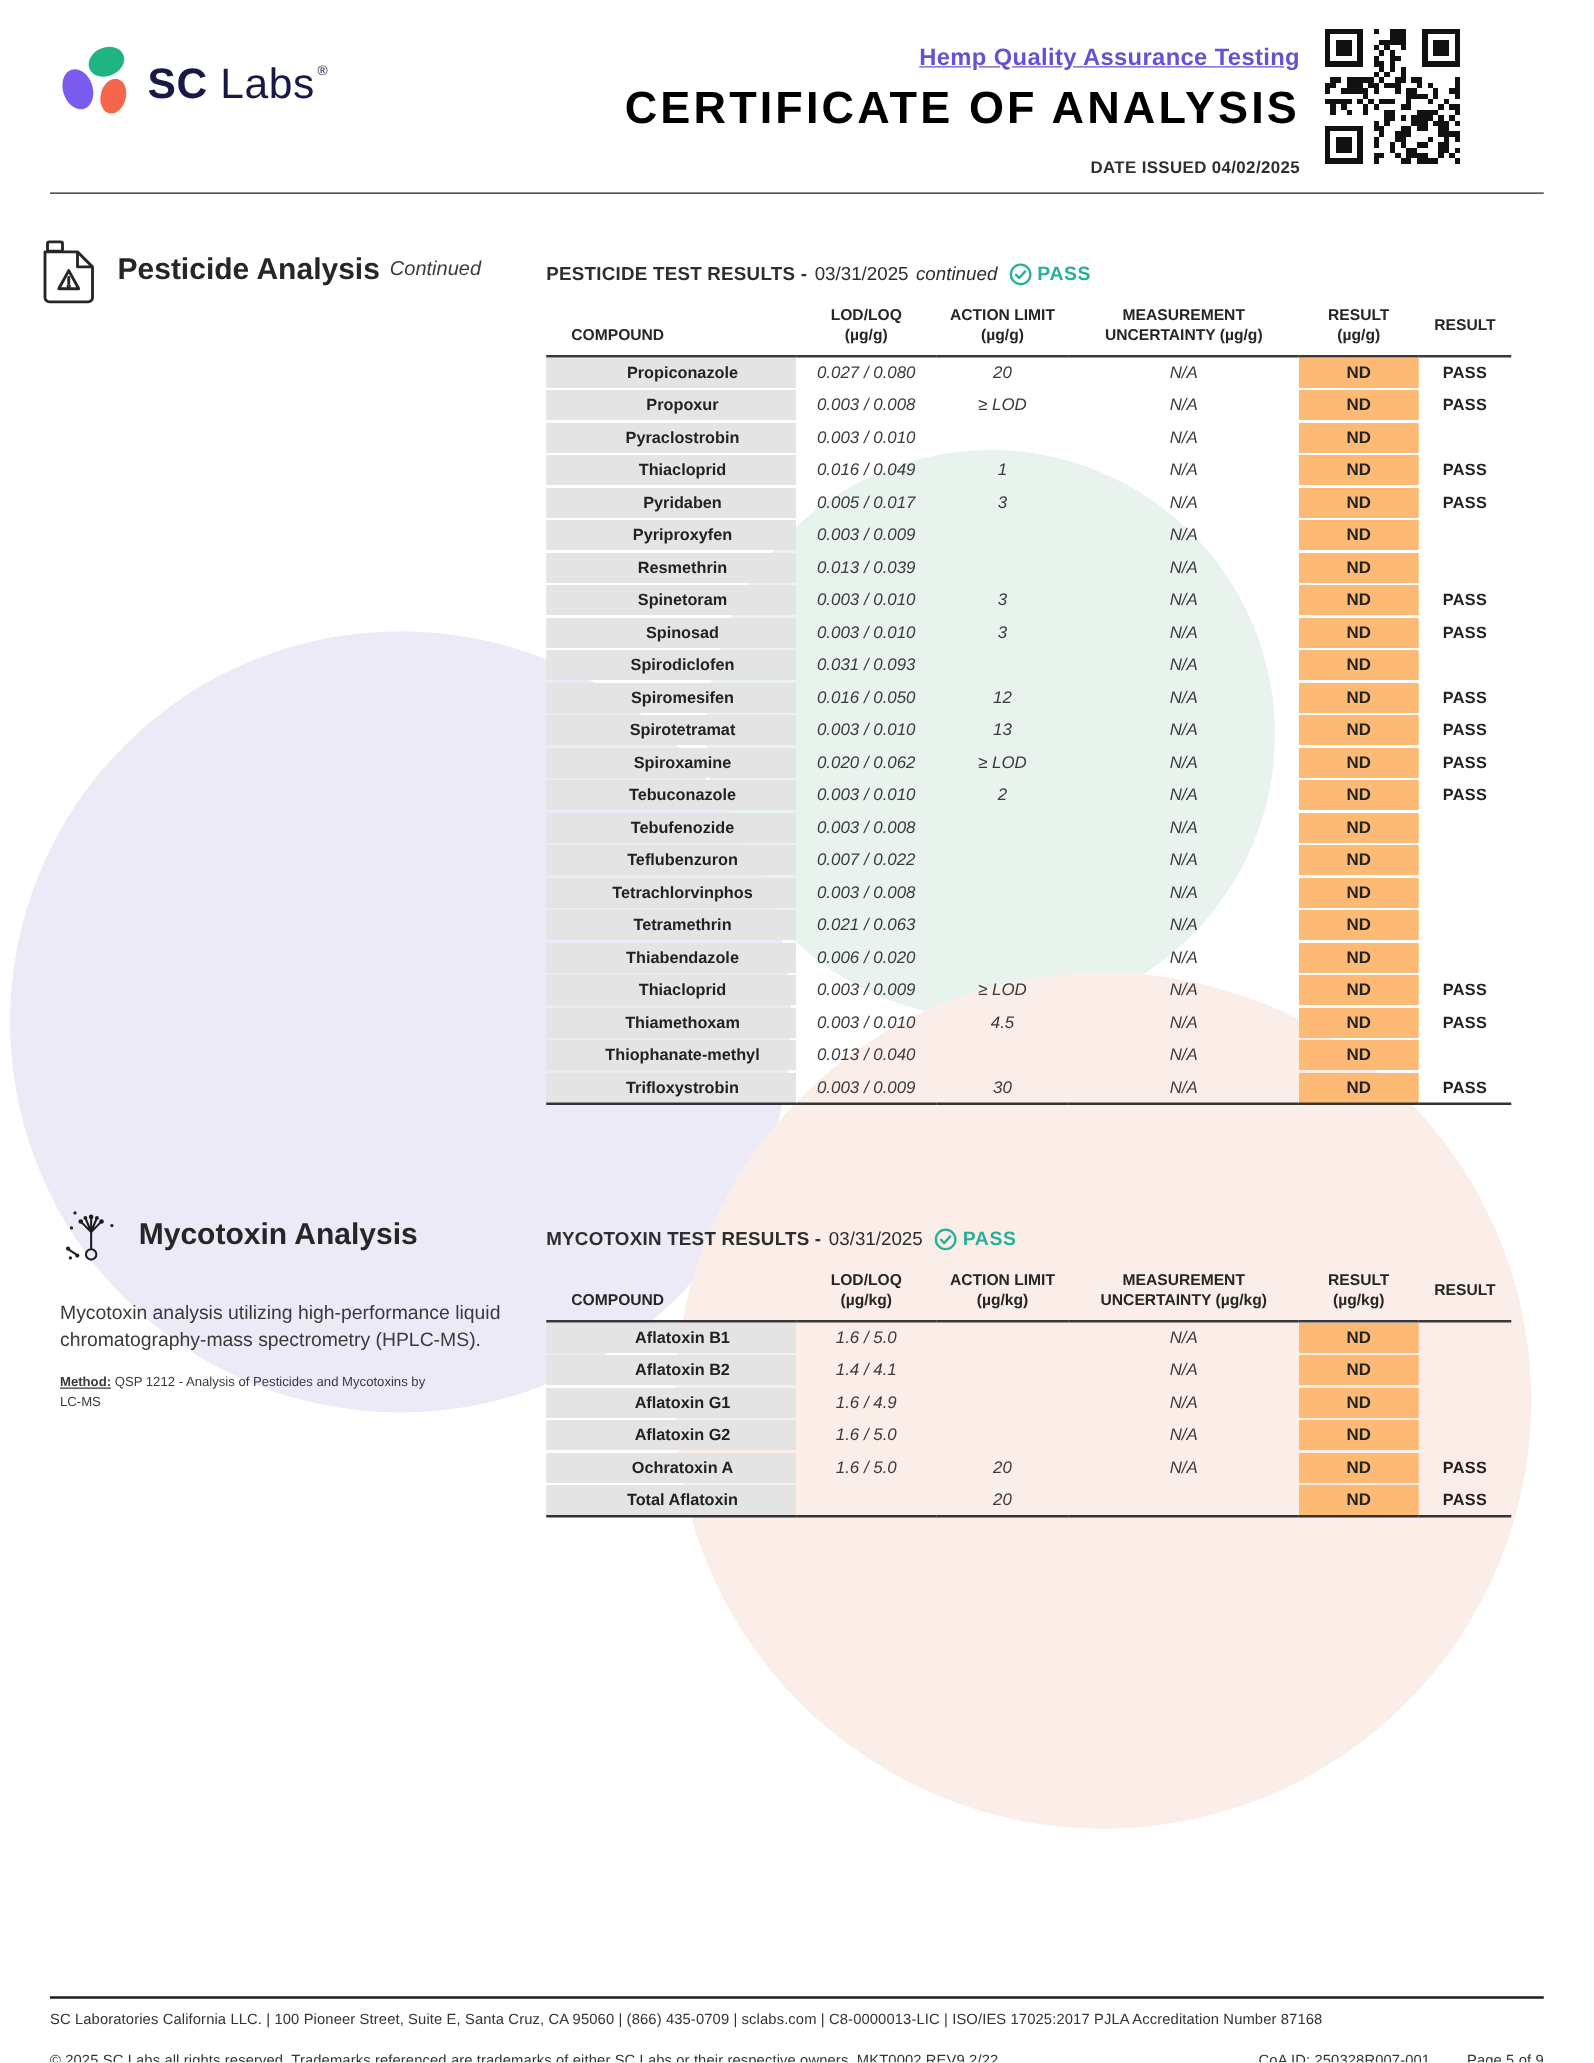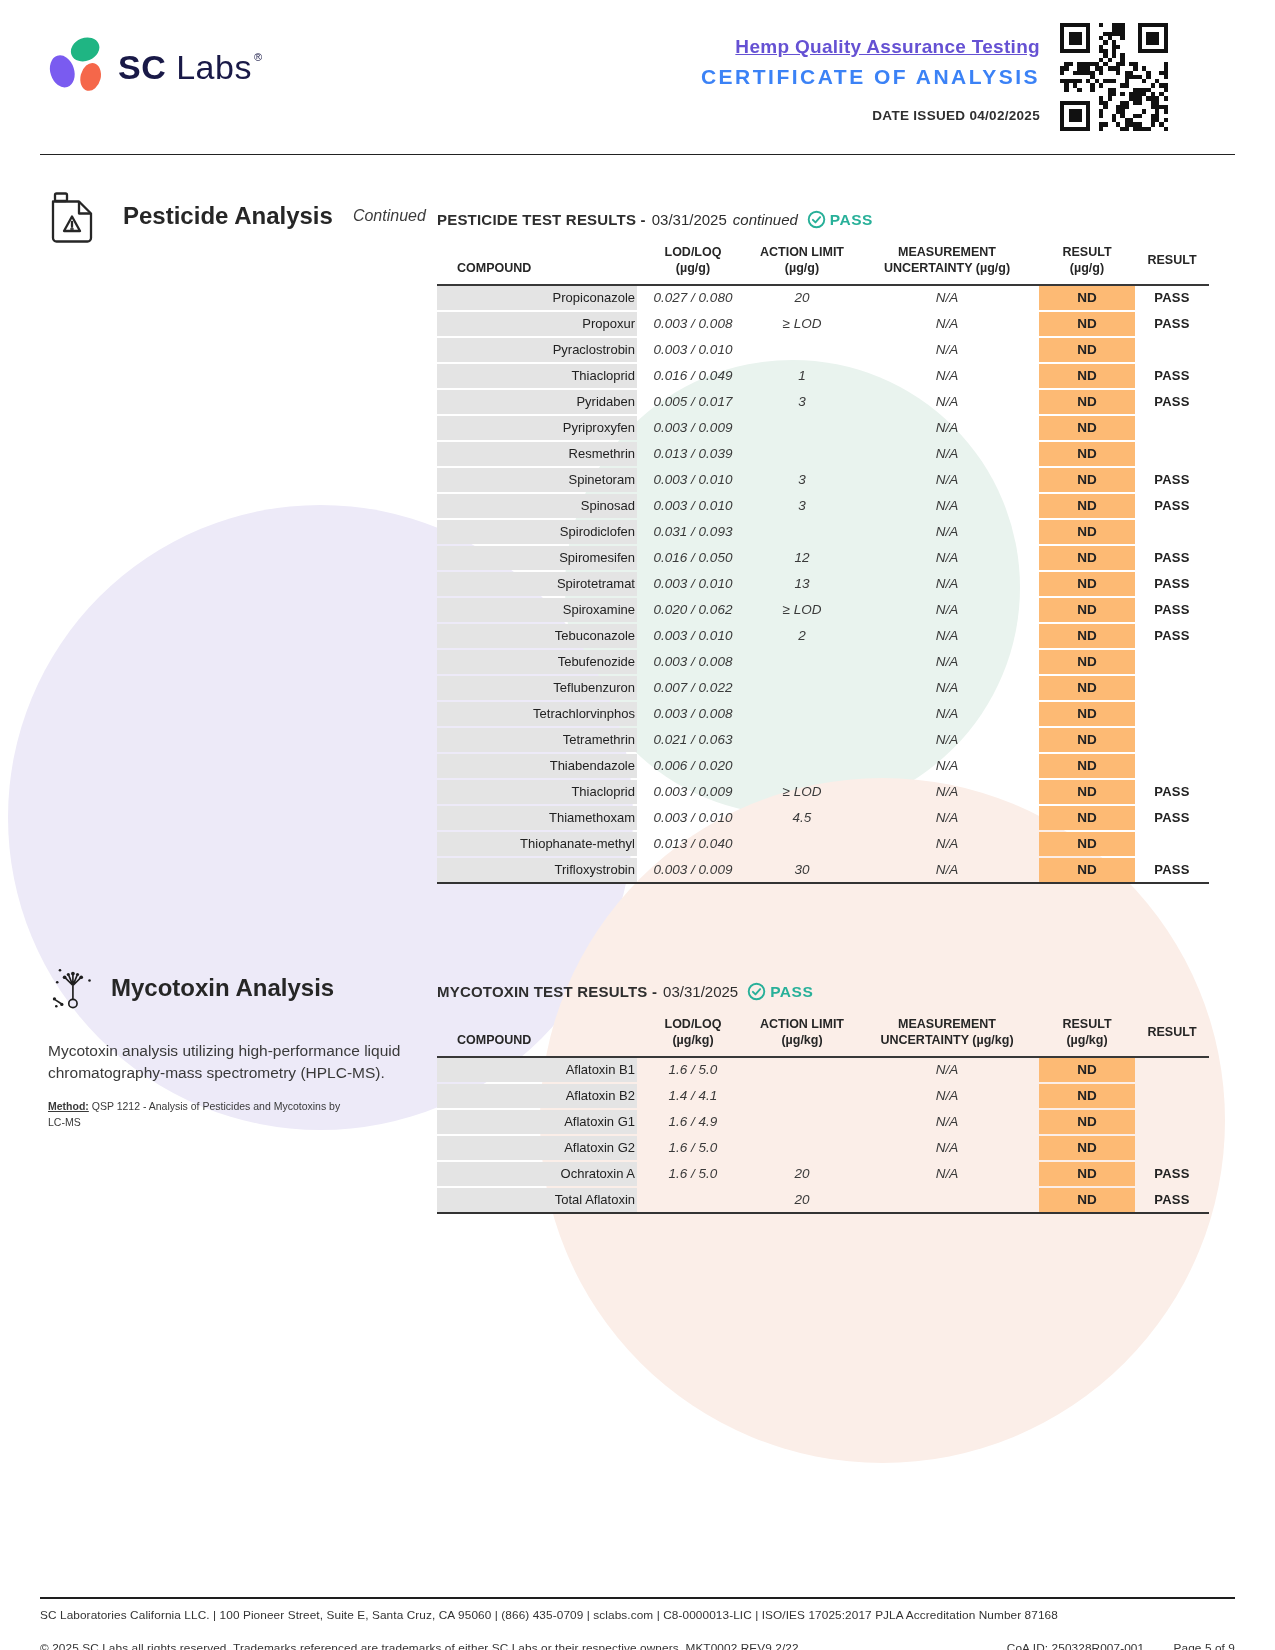--- a/index.html
+++ b/index.html
@@ -16,31 +16,31 @@
 
   
   .logo { position:absolute; left:44px; top:34px; display:flex; align-items:center; z-index:1; }
   .logo svg { width:64px; height:62px; }
   .logo-text { font-size:34px; color:#191947; margin-left:10px; letter-spacing:.5px; }
   .logo-text .sc { font-weight:bold; }
   .logo-text .reg { font-size:11px; vertical-align:18px; margin-left:2px; }
 
   .header-right { position:absolute; right:235px; top:36px; text-align:right; z-index:1; }
   .h-program { color:#6551d3; font-size:19px; font-weight:bold; letter-spacing:.3px;text-decoration:underline; }
-  .h-cert { color:#3b82f6; font-size:21px; font-weight:bold; letter-spacing:2.5px; margin-top:7px; }
+  .h-cert { color:#000000; font-size:36px; font-weight:bold; letter-spacing:2.5px; margin-top:7px; }
   .h-date { color:#2f2f2f; font-size:13.5px; font-weight:bold; margin-top:19px; letter-spacing:.3px; }
 
   .qr { position:absolute; right:107px; top:22px; width:108px; height:110px; z-index:1; }
   .qr svg { width:100%; height:100%; shape-rendering:crispEdges; }
 
   .top-rule { position:absolute; left:40px; right:40px; top:154px; border-top:1.6px solid #222; z-index:1; }
 
   
   .section-head { display:flex; align-items:center; z-index:1; }
-  .pesticide-head { position:absolute; left:48px; top:190px;gap:12px; }
+  .pesticide-head { position:absolute; left:31px; top:190px; }
   .section-icon { width:48px; height:52px; margin-right:15px; flex:0 0 auto; }
   .section-title { font-size:24px; font-weight:bold; color:#262626; white-space:nowrap; }
   .section-title-suffix { font-size:16px; font-style:italic; color:#3c3c3c; margin-left:8px; }
 
   .myco-left { position:absolute; left:48px; top:962px; width:356px; z-index:1; }
   .myco-desc { margin-top:26px; font-size:15.5px; line-height:1.42; color:#3a3a3a; }
   .myco-method { margin-top:15px; font-size:10.5px; color:#3a3a3a; line-height:1.5; width:300px; }
   .myco-method b { font-weight:bold;text-decoration:underline; }
 
   
@@ -65,21 +65,21 @@
   .results-table thead th:nth-child(3) { width:102px; }
   .results-table thead th:nth-child(4) { width:180px; }
   .results-table thead th:nth-child(5) { width:92px; }
   .results-table thead th:nth-child(6) { width:70px; padding-bottom:15px; }
   .results-table tbody td {
     height:24px; border-bottom:1.5px solid #505050; border-top:2px solid transparent;
     background-clip:padding-box; font-size:13.5px; text-align:center; padding:0 2px;
     overflow:hidden; white-space:nowrap;
   }
   .results-table tbody tr:last-child td { border-bottom-width:2.2px; border-bottom-color:#333; }
-  .results-table td.c0 { background:#e4e4e4; font-weight:normal; font-size:13px; text-align:right; padding-left:20px; color:#222; }
+  .results-table td.c0 { background:#e4e4e4; font-weight:bold; font-size:13px; text-align:center; padding-left:20px; color:#222; }
   .results-table td.c1, .results-table td.c2, .results-table td.c3 { font-style:italic; color:#3a3a3a; }
   .results-table td.c4 { background:#fdba74; font-weight:bold; color:#222; }
   .results-table td.c5 { font-weight:bold; font-size:13px; color:#222; letter-spacing:.3px; }
 
   
   .footer { position:absolute; left:40px; right:40px; top:1597px; border-top:2.2px solid #1e1e1e; padding-top:9px; z-index:1; }
   .footer-line { font-size:11.8px; color:#333; letter-spacing:.1px; }
   .footer-line2 { display:flex; justify-content:space-between; margin-top:19px; }
   .footer-right span { margin-left:26px; }
 </style>

